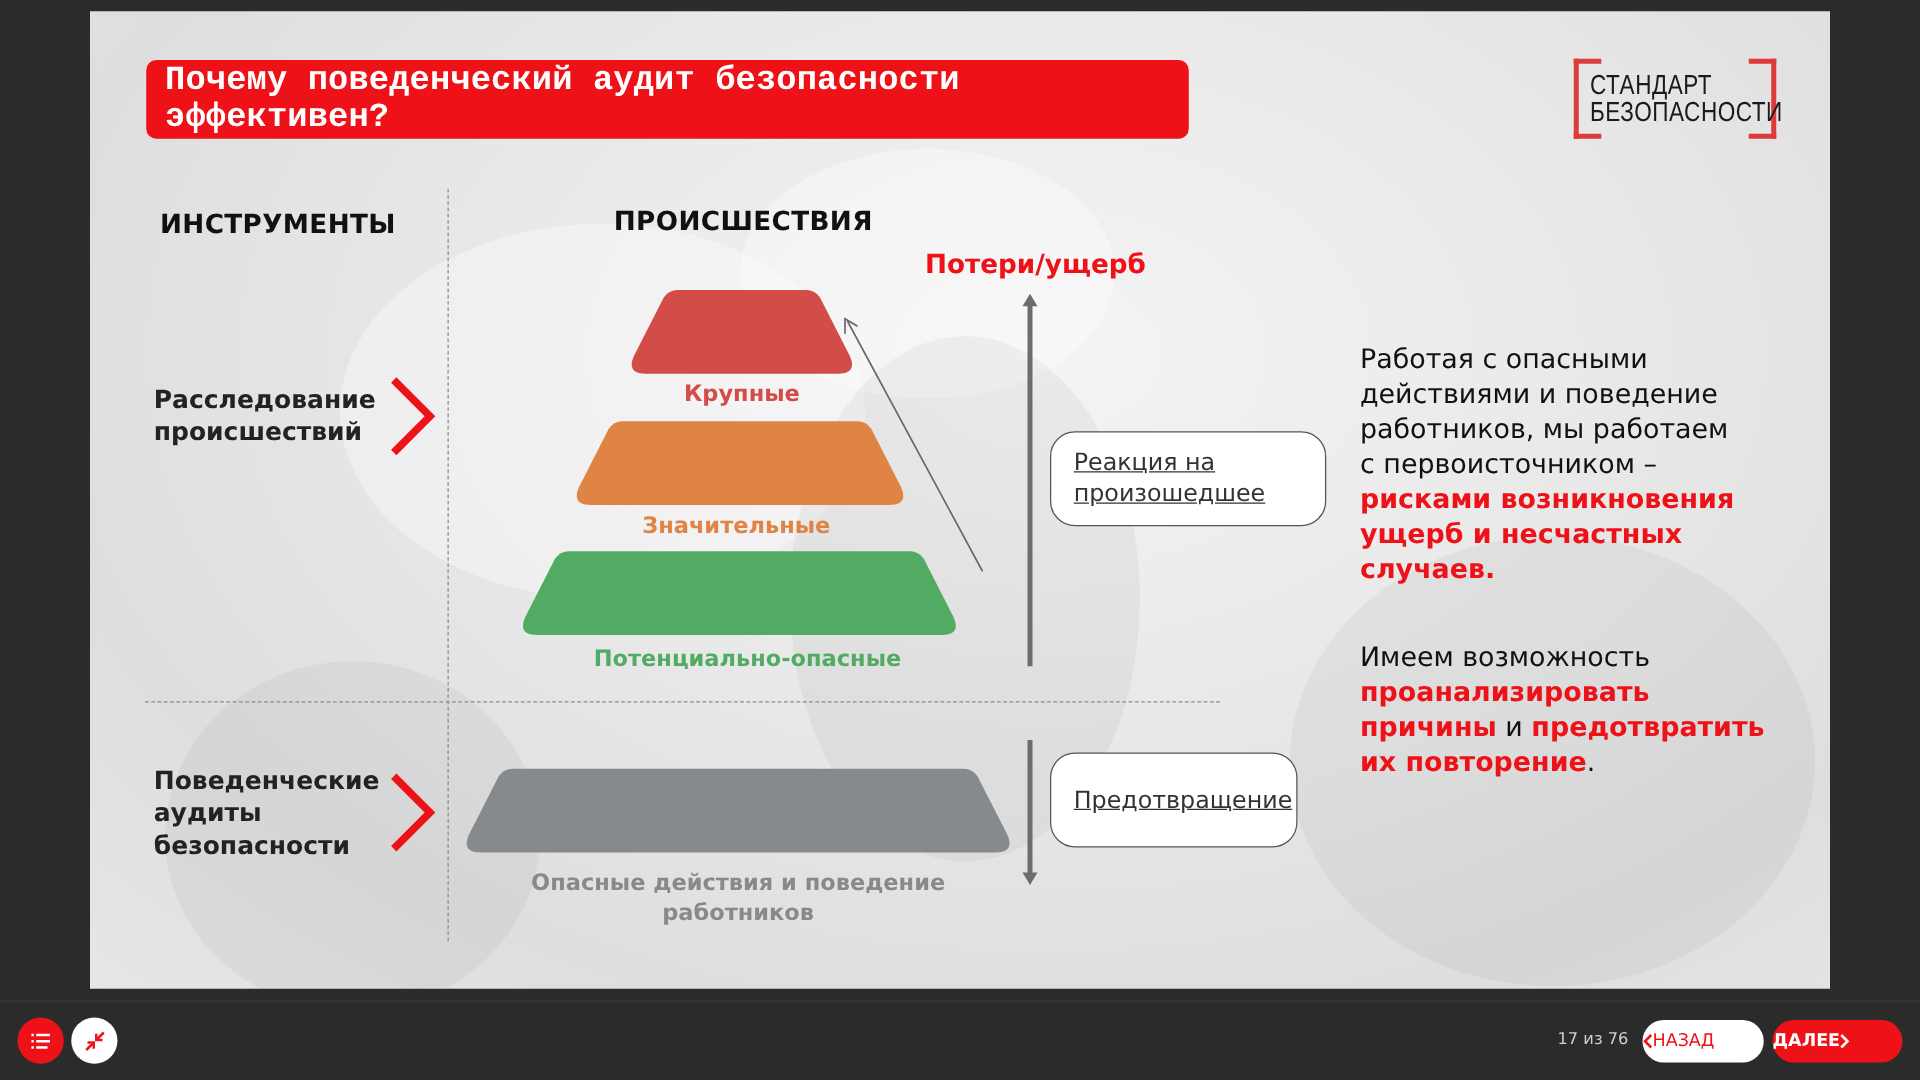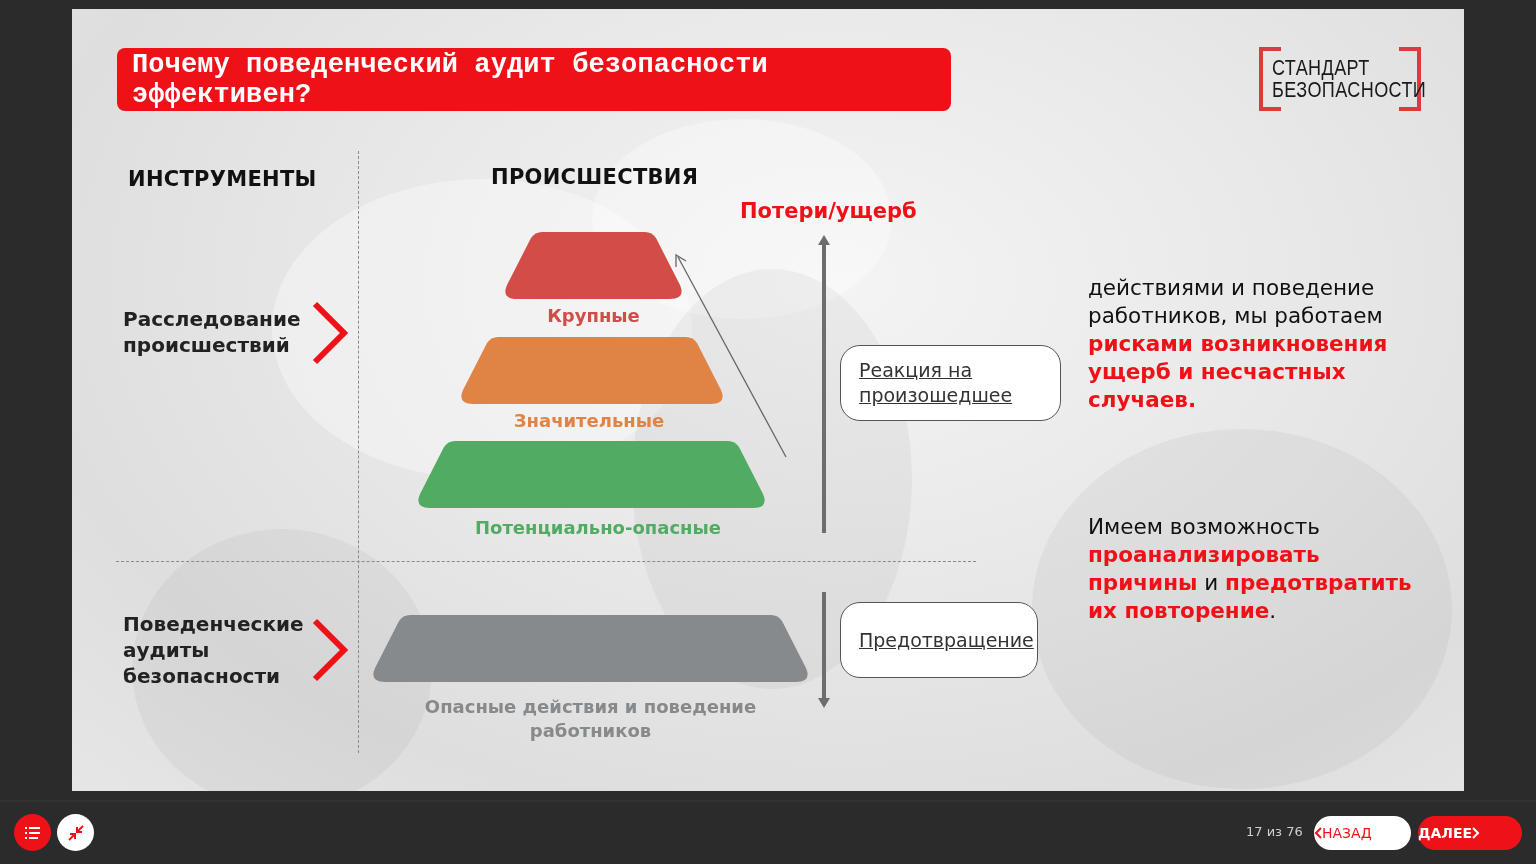--- a/index.html
+++ b/index.html
@@ -137,22 +137,24 @@
 
     <div class="box" style="left:768px;top:336px;width:221px;height:76px;">
       <div>
         <div>Реакция на</div>
         <div>произошедшее</div>
       </div>
     </div>
     <div class="box" style="left:768px;top:593px;width:198px;height:76px;">Предотвращение</div>
 
     <div class="para" style="top:265px;">
+      <div>Работая с опасными</div>
       <div>действиями и поведение</div>
       <div>работников, мы работаем</div>
+      <div>с первоисточником –</div>
       <div class="red">рисками возникновения</div>
       <div class="red">ущерб и несчастных</div>
       <div class="red">случаев.</div>
     </div>
 
     <div class="para" style="top:504px;">
       <div>Имеем возможность</div>
       <div class="red">проанализировать</div>
       <div><span class="red">причины</span><span> и </span><span class="red">предотвратить</span></div>
       <div><span class="red">их повторение</span><span>.</span></div>

